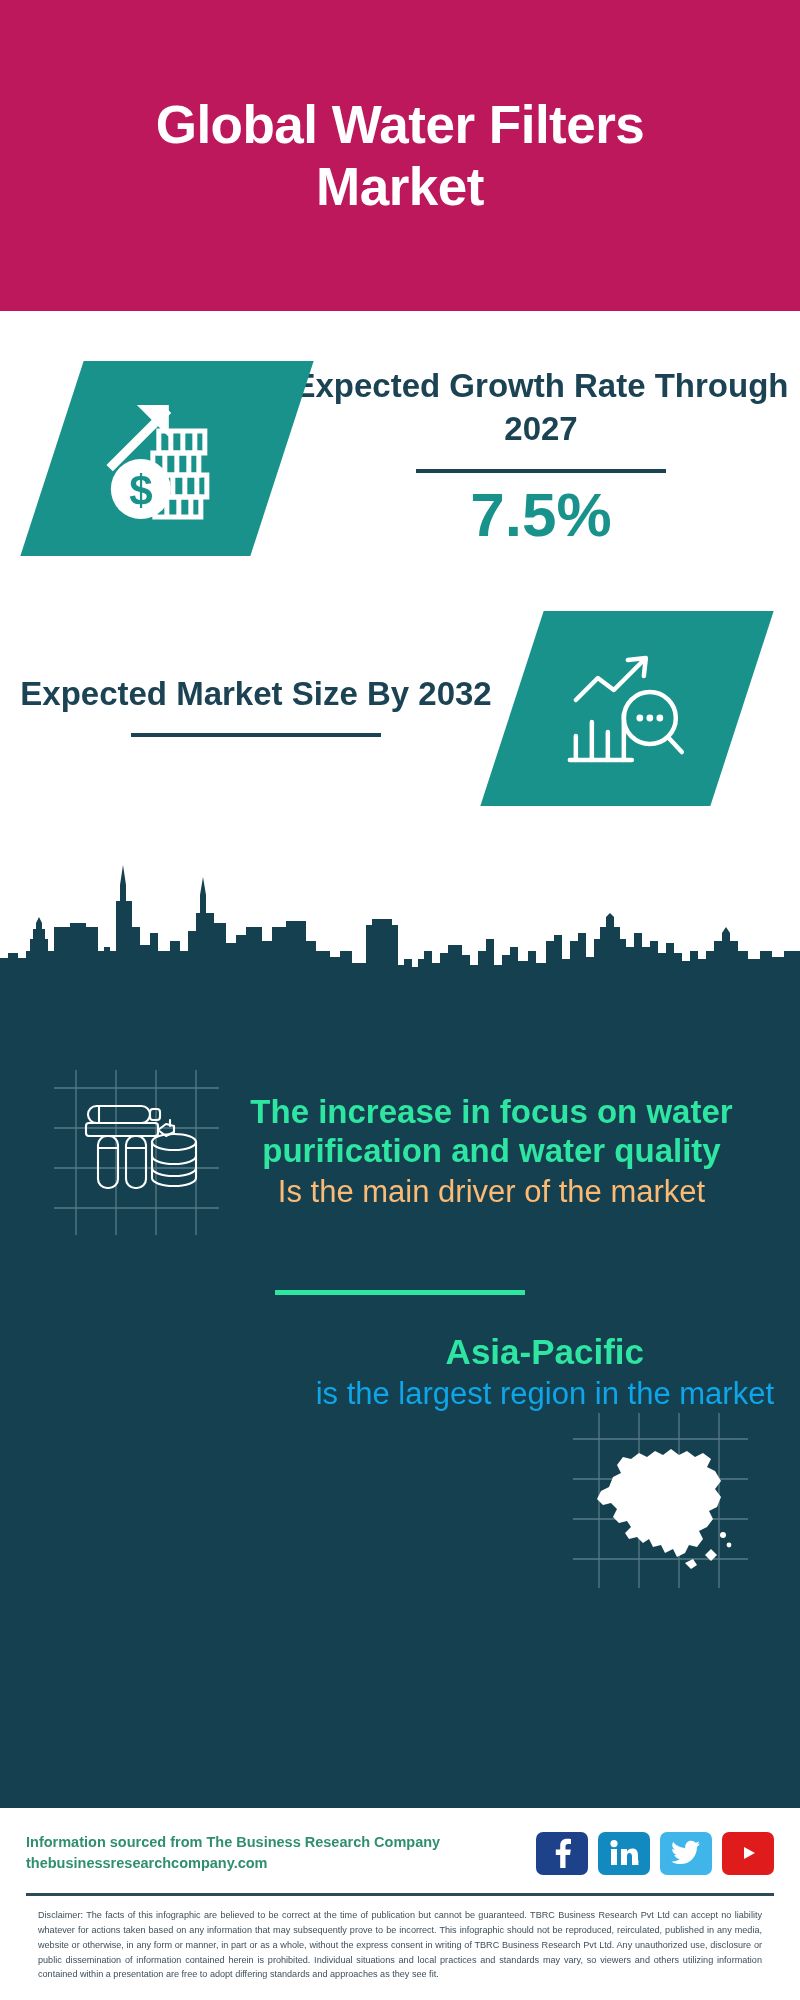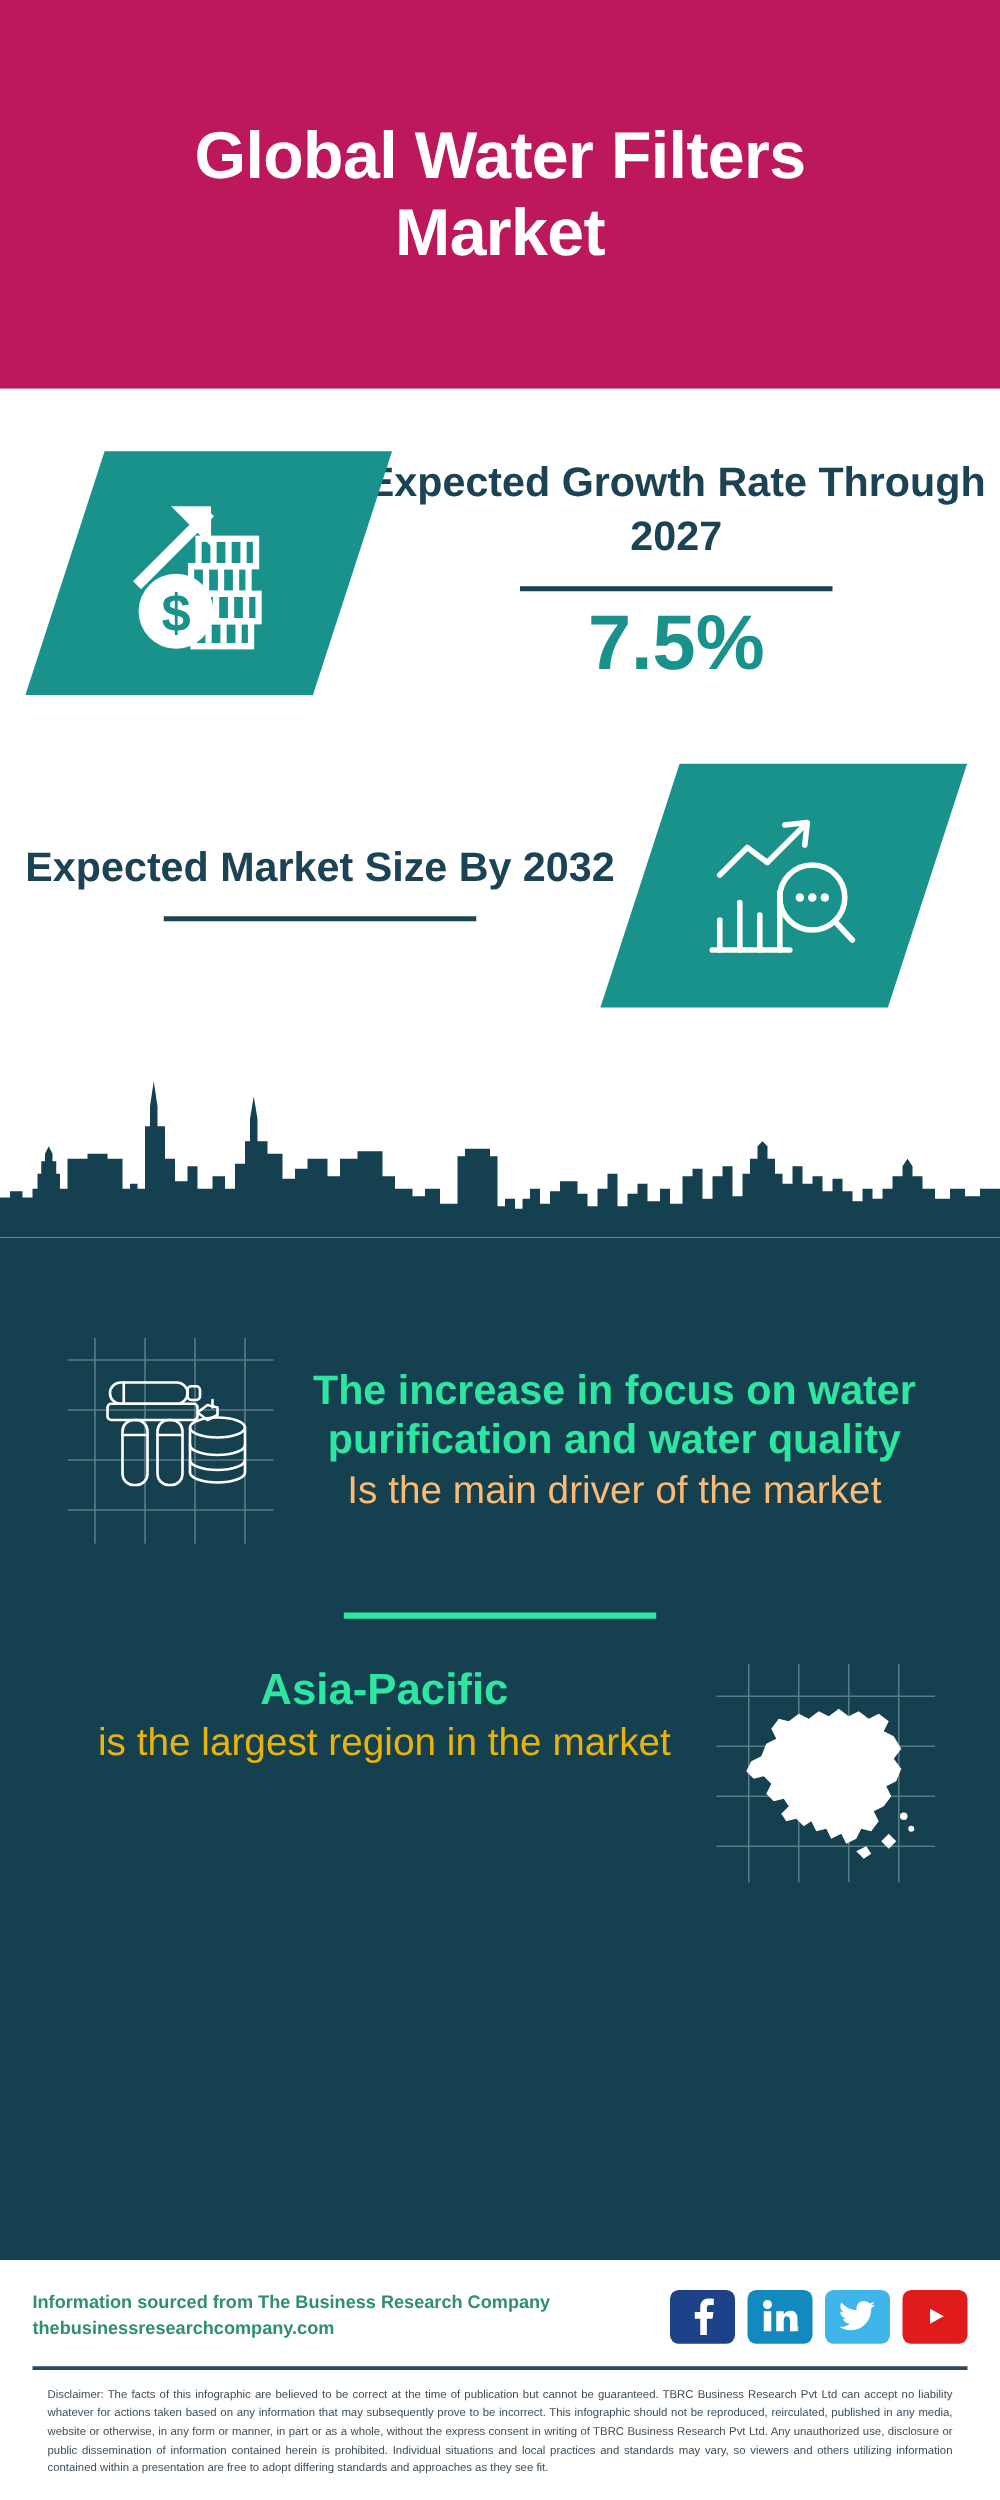--- a/index.html
+++ b/index.html
@@ -123,33 +123,34 @@
     font-size:31px;line-height:1.2;
     margin:2px 0 0 0;
   }
 
   .divider{
     width:250px;height:5px;background:#2ee5a1;
     margin:10px auto 0 auto;
   }
 
   .region-block{
-    display:flex;align-items:flex-start;
+    display:flex;align-items:flex-end;
     padding:36px 26px 0 26px;
     height:230px;
     box-sizing:border-box;
+    flex-direction:column;
   }
   .region-text{
     flex:1 1 auto;text-align:center;padding-left:16px;
   }
   .region-hl{
     color:#2ee5a1;font-size:35px;font-weight:bold;line-height:1.2;margin:0;
   }
   .region-sub{
-    color:#eab308;font-size:31px;line-height:1.22;margin:2px 0 0 0;
+    color:#0ea5e9;font-size:31px;line-height:1.22;margin:2px 0 0 0;
   }
   .map-icon{
     width:175px;height:175px;flex:0 0 auto;margin-right:26px;
   }
 
   
   .footer{
     background:#ffffff;
     flex:0 0 auto;
     padding:14px 26px 6px 26px;

